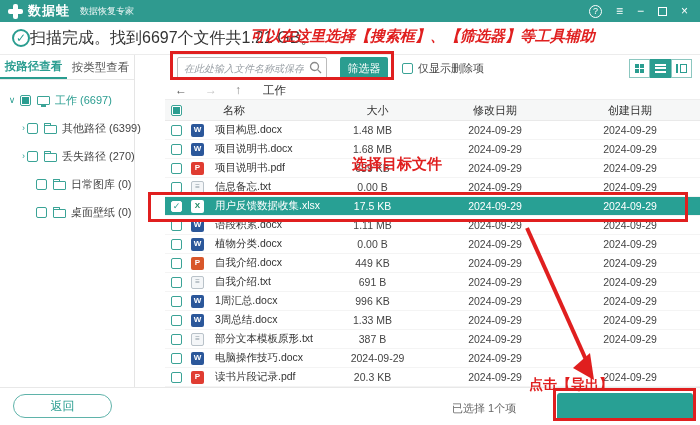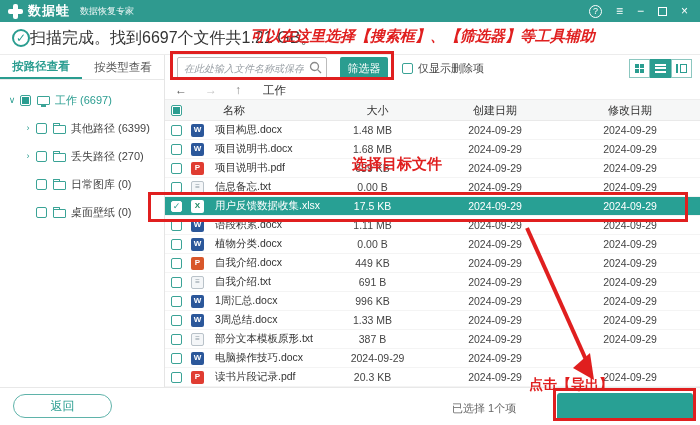--- a/index.html
+++ b/index.html
@@ -18,21 +18,21 @@
   .win-icons span { cursor:default; line-height:1; }
   .icon-help { width:13px; height:13px; border:1px solid #fff; border-radius:50%; font-size:9px; display:flex; align-items:center; justify-content:center; }
   .icon-max { width:9px; height:9px; border:1.5px solid #fff; display:inline-block; }
 
   
   .scanbar { position:absolute; left:0; top:22px; width:700px; height:33px; background:#fff; border-bottom:1px solid #ececec; display:flex; align-items:center; }
   .check-circle { width:18px; height:18px; border:2px solid #2a9d90; border-radius:50%; color:#2a9d90; font-size:12px; font-weight:bold; display:flex; align-items:center; justify-content:center; margin-left:12px; }
   .scan-text { font-size:16px; color:#333; margin-left:0; }
 
   
-  .sidebar { position:absolute; left:0; top:55px; width:165px; height:332px; background:#fff; border-right:1px solid #e5e5e5; }
+  .sidebar { position:absolute; left:0; top:55px; width:135px; height:332px; background:#fff; border-right:1px solid #e5e5e5; }
   .tabs { display:flex; height:25px; border-bottom:1px solid #e8e8e8; }
   .tab { flex:1; font-size:11.5px; display:flex; align-items:center; justify-content:center; color:#555; cursor:default; }
   .tab.active { color:#2a9d90; border-bottom:2px solid #2a9d90; font-weight:bold; }
   #tree { padding-top:6px; }
   .tree-item { height:28px; display:flex; align-items:center; font-size:11px; color:#444; }
   .tree-item.lvl0 { padding-left:6px; }
   .tree-item.lvl1 { padding-left:22px; }
   .tree-item.active .tlabel { color:#2a9d90;text-align:right; }
   .caret { width:12px; color:#2a9d90; font-size:9px; text-align:center; margin-right:2px; }
   .cb { width:11px; height:11px; border:1px solid #3aa396; border-radius:2px; background:#fff; display:inline-flex; align-items:center; justify-content:center; flex:none; }
@@ -211,22 +211,22 @@
       <span class="bc-back">←</span>
       <span class="bc-fwd">→</span>
       <span class="bc-up">↑</span>
       <span class="bc-path">工作</span>
     </div>
 
     <div class="thead">
       <span class="cb ind"></span>
       <span class="th-name">名称</span>
       <span class="th-size">大小</span>
+      <span class="th-date">修改日期</span>
       <span class="th-date">创建日期</span>
-      <span class="th-date">修改日期</span>
     </div>
 
     <div id="rows">
         <div class="trow">
           <span class="cb"></span>
           <span class="ficon" style="background: rgb(43, 87, 154);">W</span>
           <span class="c-name">项目构思.docx</span>
           <span class="c-size">1.48 MB</span>
           <span class="c-date">2024-09-29</span>
           <span class="c-date">2024-09-29</span>

